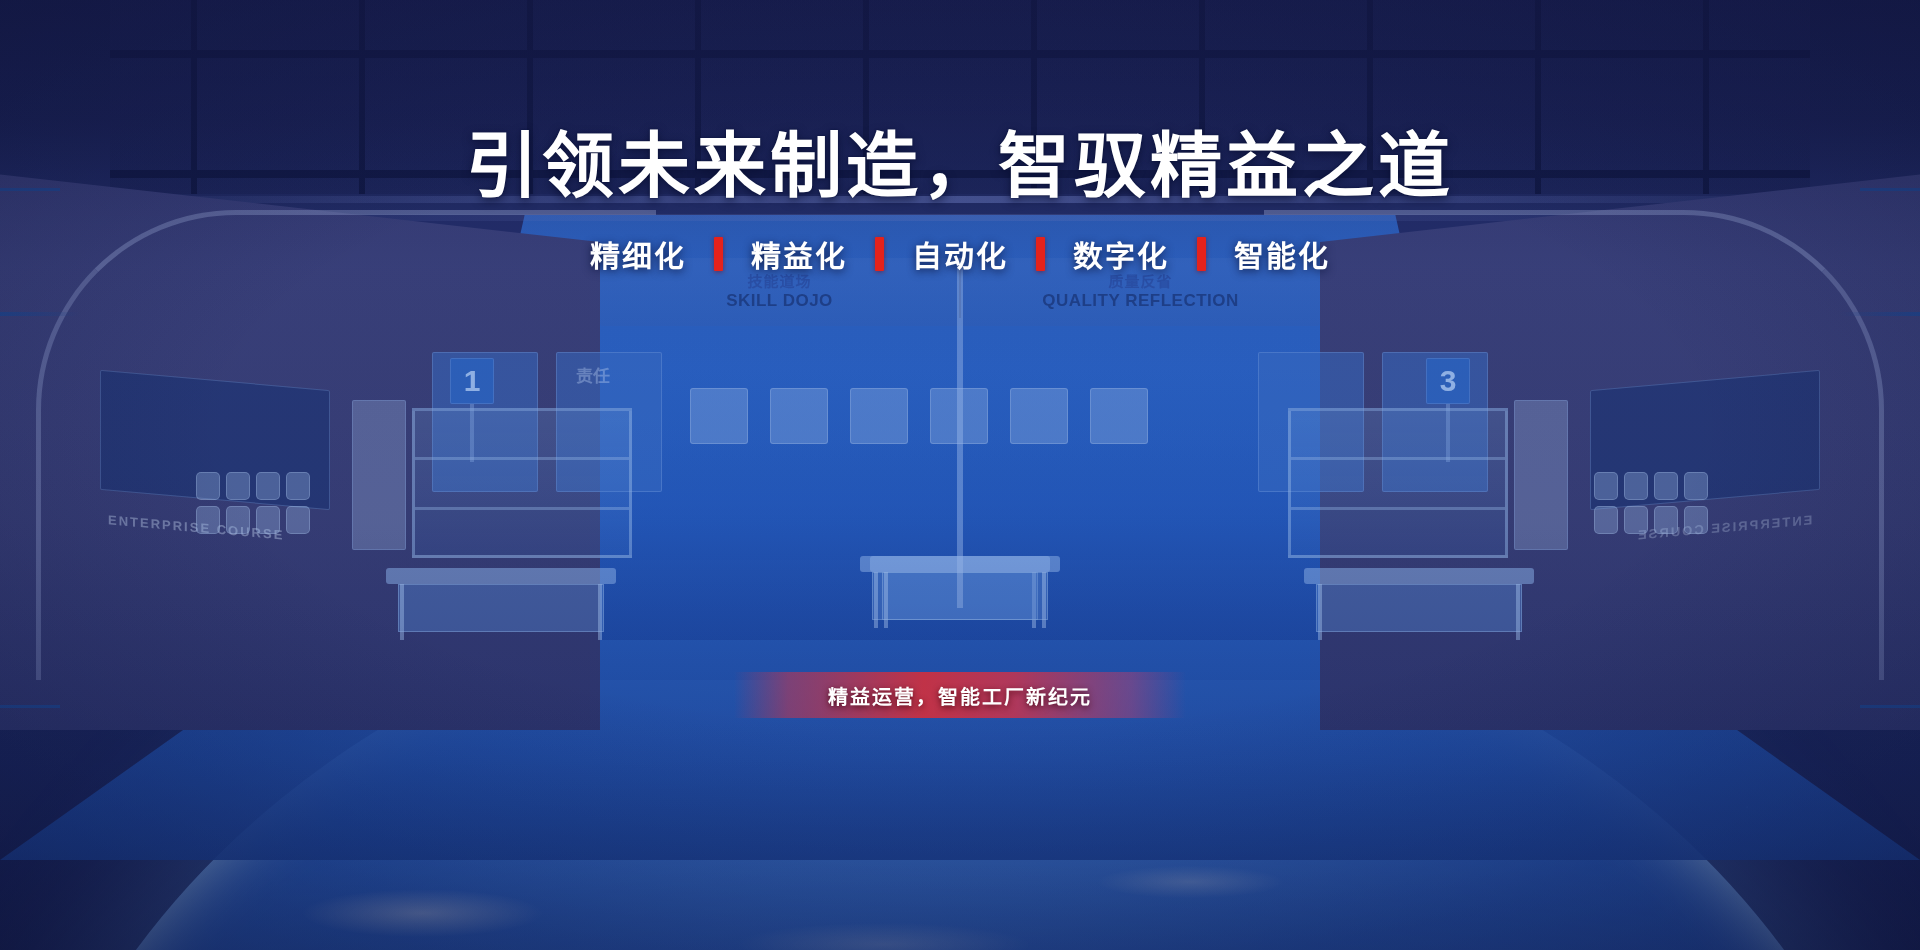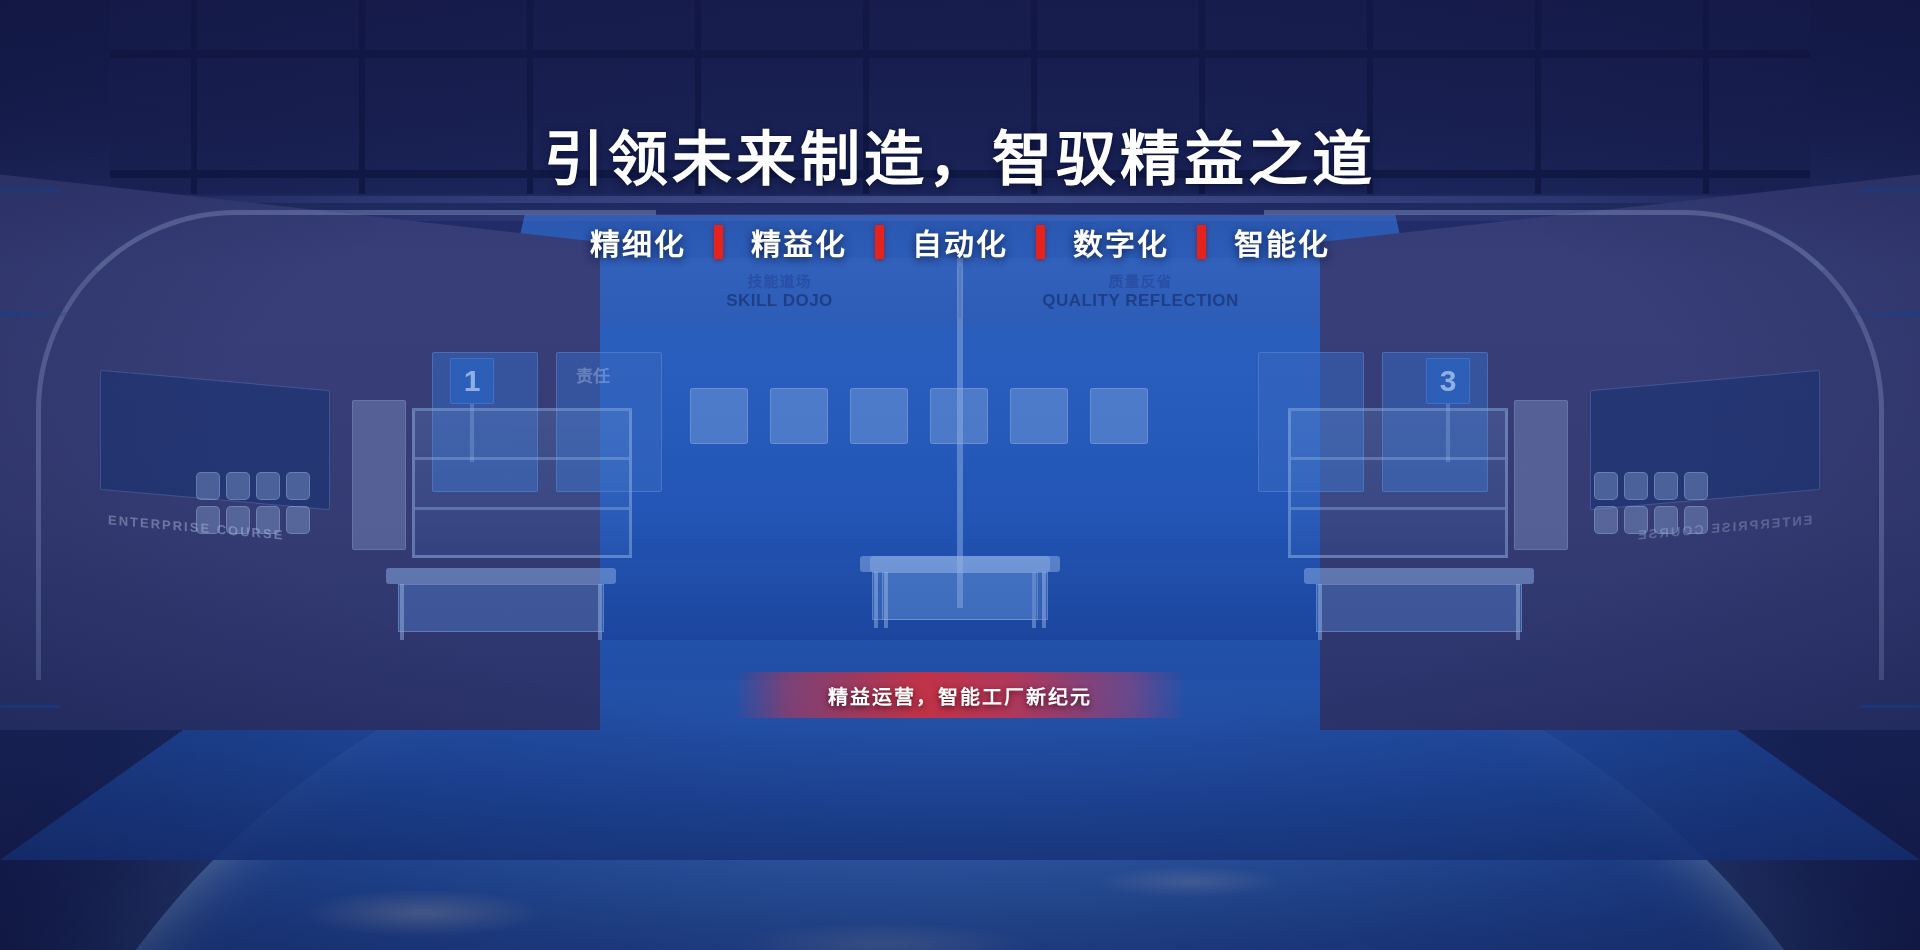--- a/index.html
+++ b/index.html
@@ -232,21 +232,21 @@
   }
 
   
   .content{
     position:absolute; inset:0; z-index:40;
     display:flex; flex-direction:column; align-items:center;
   }
 
   .main-title{
     margin-top:130px;
-    font-size:60px; font-weight:900; color:#ffffff;
+    font-size:72px; font-weight:900; color:#ffffff;
     letter-spacing:4px; line-height:1;
     text-shadow:
       0 3px 10px rgba(8,14,48,.75),
       0 0 2px rgba(10,20,60,.9);
     white-space:nowrap;
   }
 
   .sub-title{
     margin-top:62px;
     font-size:25px; font-weight:600; color:#ffffff;

